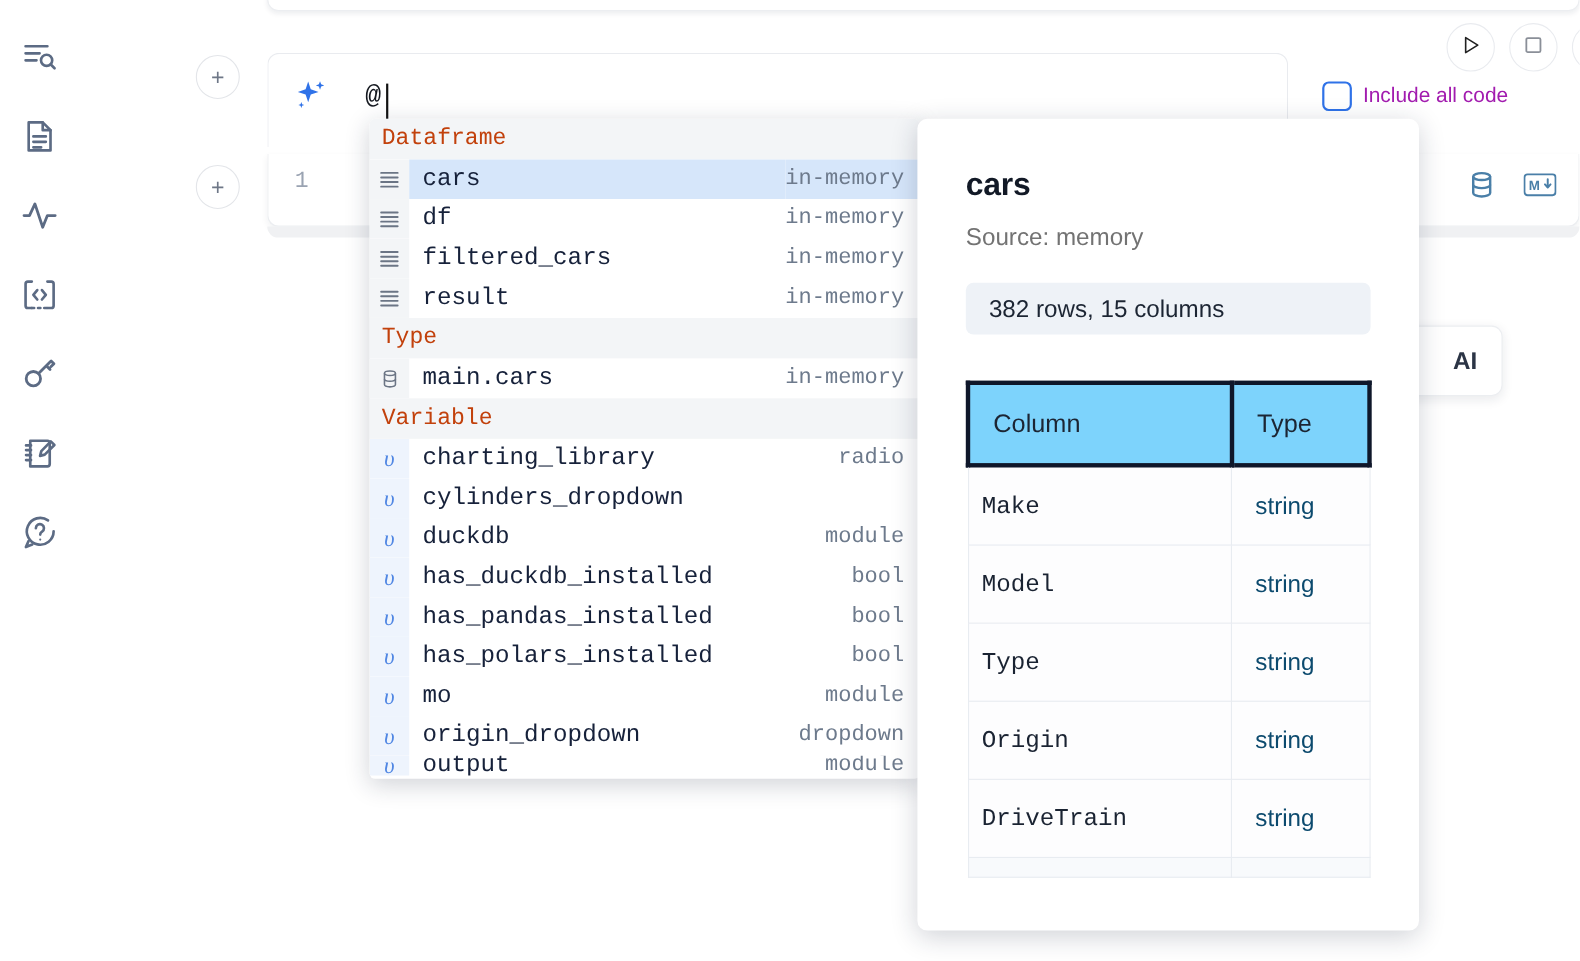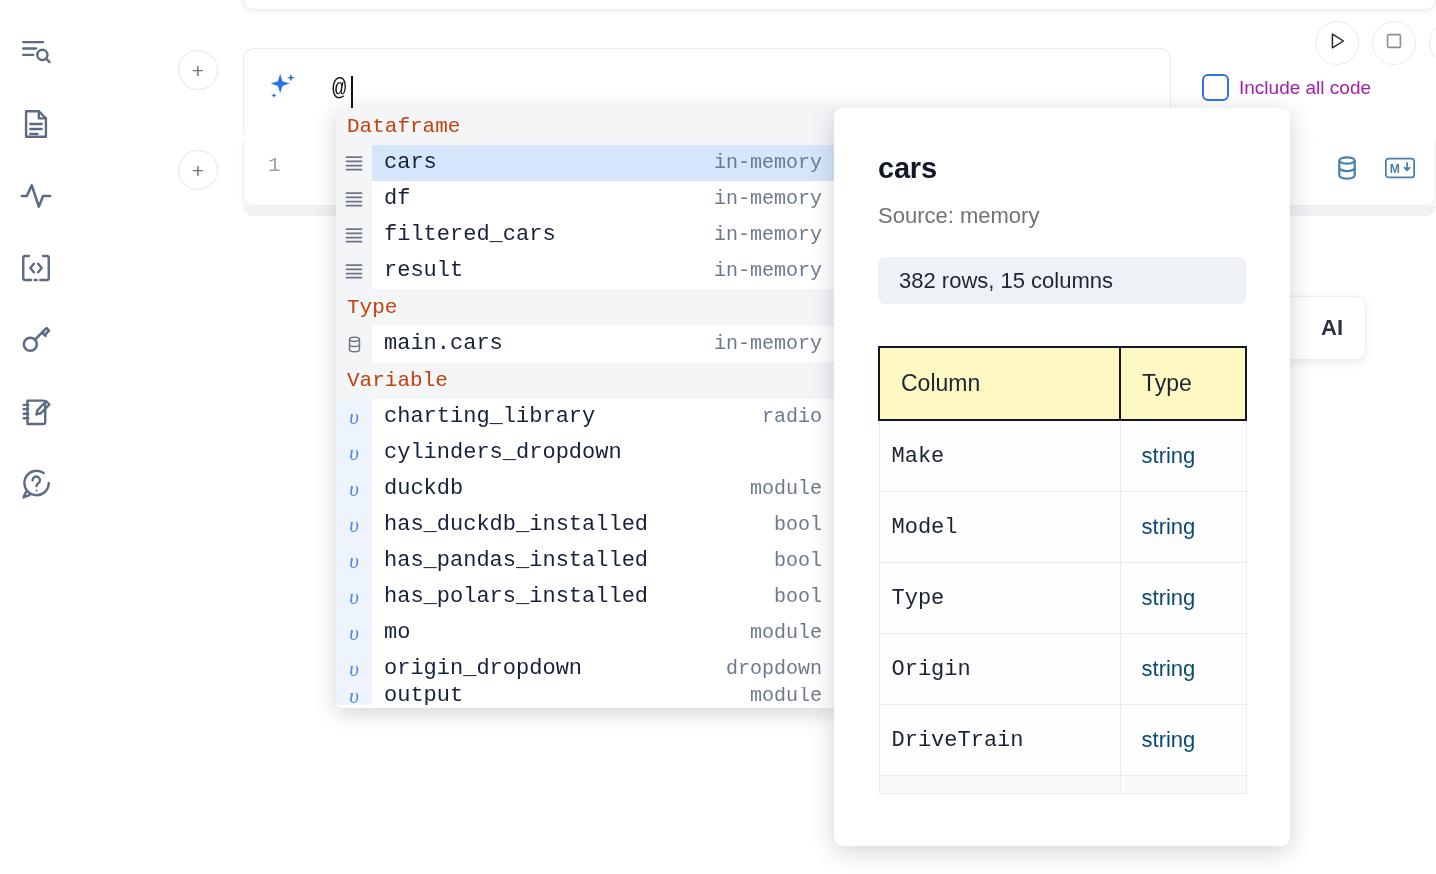--- a/index.html
+++ b/index.html
@@ -199,25 +199,25 @@
     font-size: 22px; color: #1c2533;
   }
   .doc-table {
     margin-top: 42px;
     width: 369px;
     border-collapse: collapse;
     border: 1px solid #e4e9ef;
   }
   .doc-table th {
     text-align: left;
-    background: #fef9c3;
+    background: #7dd3fc;
     font-weight: 400;
     font-size: 23px; color: #1c2533;
     padding: 22px 0 22px 21px;
-    border: 2px solid #0f172a;
+    border: 4px solid #0f172a;
   }
   .doc-table td {
     padding: 22px 0 22px 21px;
     border: 1px solid #e8ecf1;
     font-size: 22px;
     background: #fdfdfe;
   }
   .doc-table td.col {
     font-family: "Liberation Mono", monospace; color: #1a2332; padding-left: 12px;
   }

